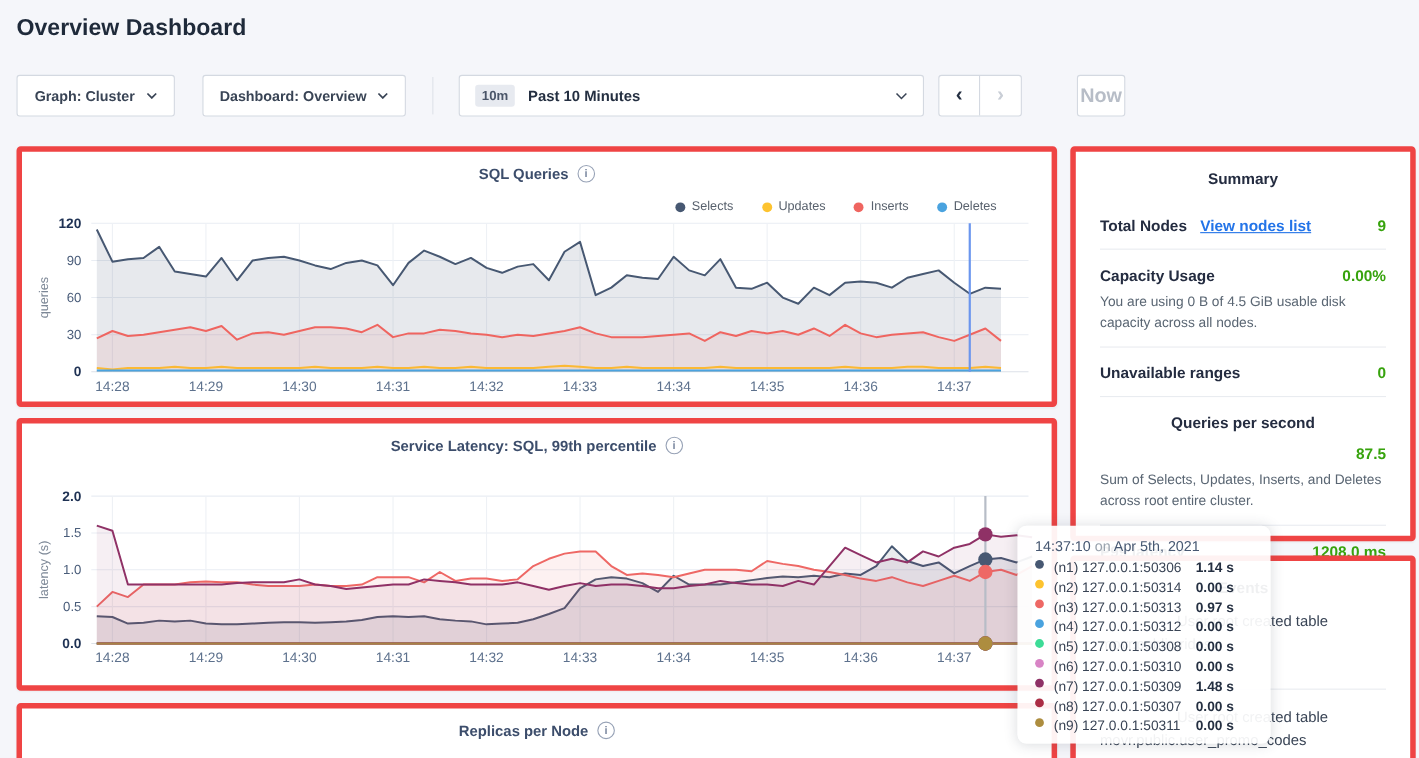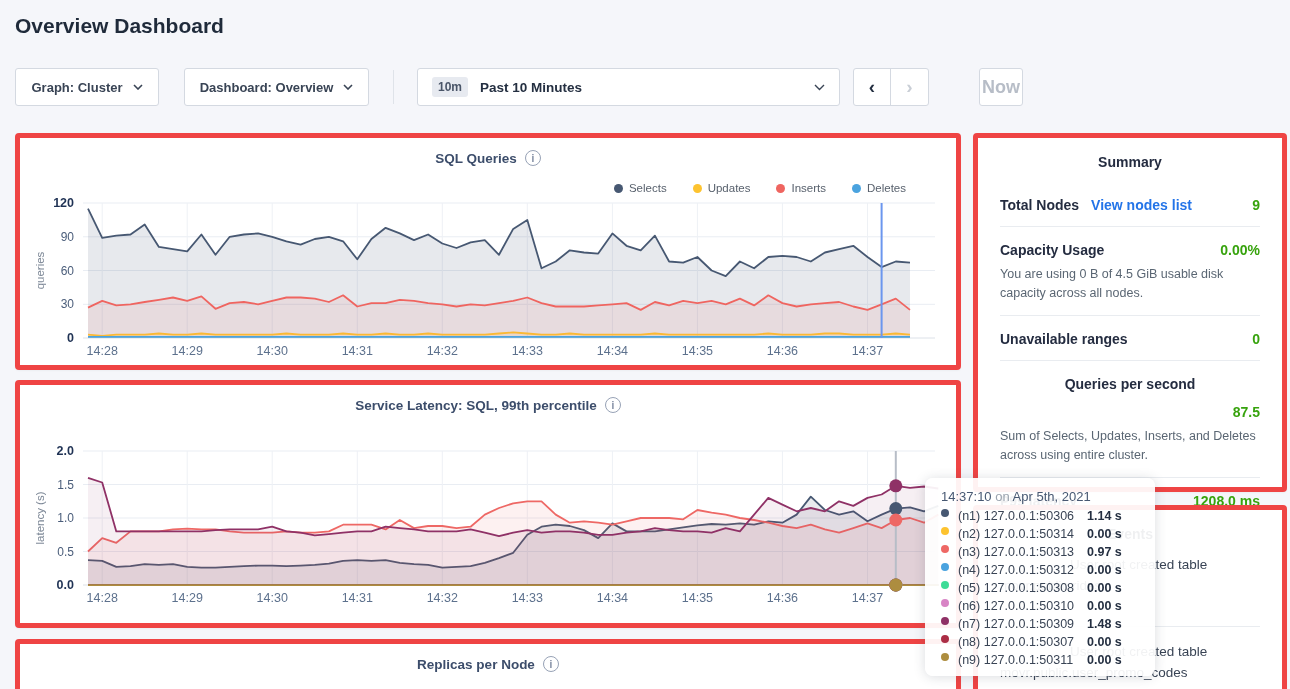--- a/index.html
+++ b/index.html
@@ -58,21 +58,21 @@
   .xtick { fill:#5d718d; font-size:12.5px; }
   .axis-label { fill:#7c8796; font-size:11.5px; }
 
   
   .panel-title { text-align:center; font-size:14px; font-weight:bold; color:#242c40; padding-top:16px; }
   .summary-body { padding:0 22px; }
   .sum-row { display:flex; align-items:center; gap:12px; padding:15px 0 13px; border-bottom:1px solid #e9ecf0; }
   .sum-row.first { margin-top:12px; }
   .sum-row.last { border-bottom:none; }
   .sum-label { font-size:14px; font-weight:bold; color:#242c40; }
-  .sum-link { font-size:14px; font-weight:bold; color:#2374e8; cursor:pointer; }
+  .sum-link { font-size:14px; font-weight:bold; color:#2374e8; cursor:pointer;text-decoration:underline; }
   .sum-value { margin-left:auto; font-size:14px; font-weight:bold; color:#37a30d; }
   .sum-desc { font-size:12.5px; color:#5a6673; line-height:19px; margin-top:-6px; padding-bottom:12px; border-bottom:1px solid #e9ecf0; }
   .sum-wrap-nb { border-bottom:none; }
 
   
   .events-body { padding:0 22px; }
   .event-item { font-size:13.5px; color:#394455; line-height:21px; padding:12px 0 30px;
                 border-bottom:1px solid #e9ecf0; text-indent:70px; }
   .event-item + .event-item { padding-top:14px; padding-bottom:14px; border-bottom:none; }
 
@@ -274,21 +274,21 @@
     </div>
     <div class="sum-desc">You are using 0 B of 4.5 GiB usable disk capacity across all nodes.</div>
     <div class="sum-row">
       <span class="sum-label">Unavailable ranges</span>
       <span class="sum-value">0</span>
     </div>
     <div class="sum-row" style="border-bottom:none;flex-direction:column;">
       <span class="sum-label">Queries per second</span>
       <span class="sum-value">87.5</span>
     </div>
-    <div class="sum-desc">Sum of Selects, Updates, Inserts, and Deletes across using entire cluster.</div>
+    <div class="sum-desc">Sum of Selects, Updates, Inserts, and Deletes across root entire cluster.</div>
     <div class="sum-row last">
       <span class="sum-label">P99 latency</span>
       <span class="sum-value">1208.0 ms</span>
     </div>
   </div>
 </div>
 
 <div class="card" id="card-events">
   <div class="panel-title">Events</div>
   <div class="events-body" id="events-body">

